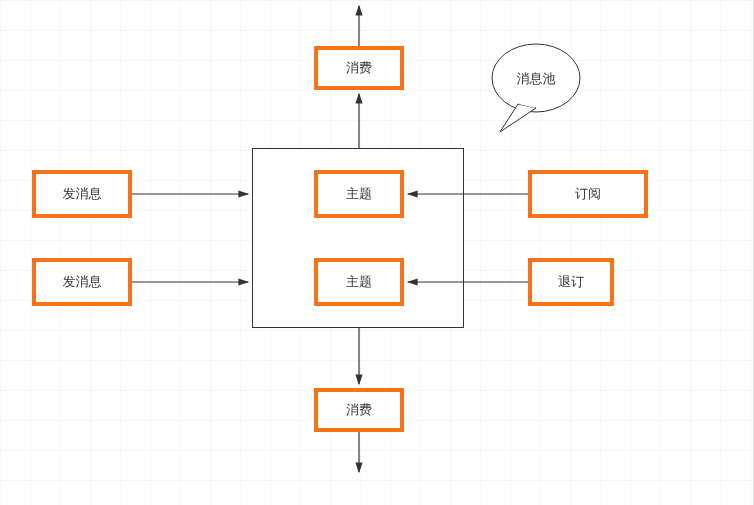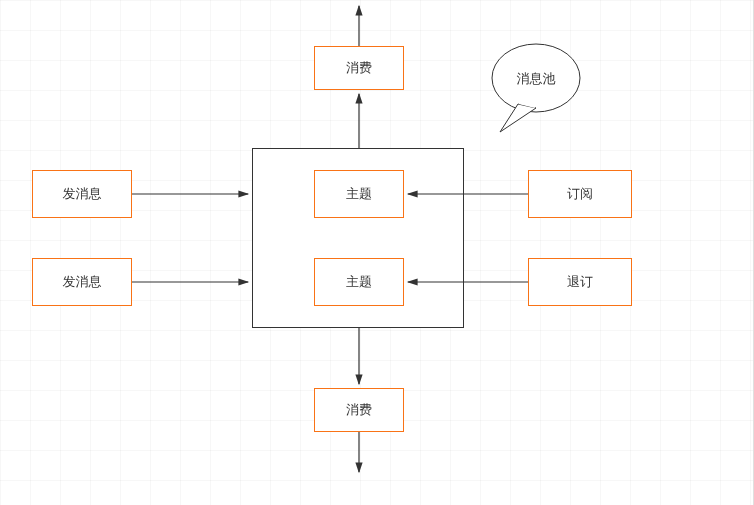--- a/index.html
+++ b/index.html
@@ -19,21 +19,21 @@
       inset: 0;
       background-image:
         linear-gradient(to right, rgba(0,0,0,0.03) 1px, transparent 1px),
         linear-gradient(to bottom, rgba(0,0,0,0.03) 1px, transparent 1px);
       background-size: 30px 30px;
       z-index: 0;
     }
     .canvas { position: absolute; inset: 0; z-index: 1; }
     .box {
       position: absolute;
-      border: 1px solid #f97316;
+      border: 4px solid #f97316;
       background: #fff;
       display: flex;
       align-items: center;
       justify-content: center;
     }
     .container-box {
       position: absolute;
       border: 1px solid #333;
       background: #fff;
     }
@@ -84,24 +84,24 @@
     <span>发消息</span>
   </div>
 
   <div class="box" style="left:314px; top:170px; width:90px; height:48px;">
     <span>主题</span>
   </div>
   <div class="box" style="left:314px; top:258px; width:90px; height:48px;">
     <span>主题</span>
   </div>
 
-  <div class="box" style="left:528px; top:170px; width:104px; height:48px;">
+  <div class="box" style="left:528px; top:170px; width:120px; height:48px;">
     <span>订阅</span>
   </div>
-  <div class="box" style="left:528px; top:258px; width:104px; height:48px;">
+  <div class="box" style="left:528px; top:258px; width:86px; height:48px;">
     <span>退订</span>
   </div>
 
   <div class="speech" style="left:488px; top:42px; width:96px; height:92px;">
     <svg width="96" height="92" viewBox="0 0 96 92">
       <ellipse cx="48" cy="36" rx="44" ry="34" fill="#fff" stroke="#333" stroke-width="1"></ellipse>
       <path d="M 30 62 L 12 90 L 48 66 Z" fill="#fff" stroke="#333" stroke-width="1" stroke-linejoin="round"></path>
       <path d="M 31 61 L 47 65" stroke="#fff" stroke-width="2"></path>
     </svg>
     <div class="speech-text">消息池</div>

